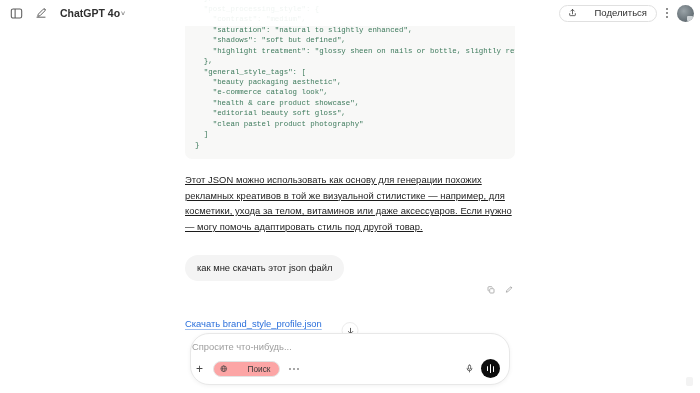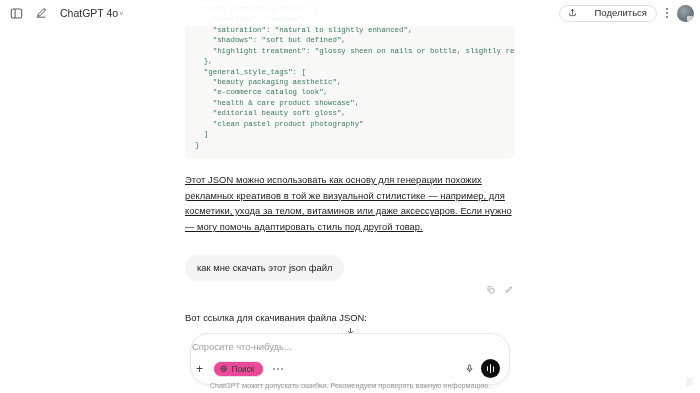--- a/index.html
+++ b/index.html
@@ -18,21 +18,21 @@
     background: rgba(255,255,255,0.92);
   }
   .topbar-left { display: flex; align-items: center; gap: 7px; padding-left: 8px; }
   .icon-btn {
     width: 17px; height: 17px; display: flex; align-items: center;
     justify-content: center; border-radius: 4px; color: #5d5d5d;
   }
   .model-name {
     display: flex; align-items: center; gap: 1px;
     font-size: 10.5px; color: #2f2f2f; padding: 2px 5px 2px 4px;
-    border-radius: 5px; font-weight: 400; white-space: nowrap;
+    border-radius: 5px; font-weight: 700; white-space: nowrap;
   }
   .chev { font-size: 7px; color: #8a8a8a; line-height: 1; }
 
   .topbar-right {
     position: absolute; right: 6px; top: 0; height: 26px;
     display: flex; align-items: center; gap: 7px;
   }
   .share-btn {
     display: flex; align-items: center; gap: 18px;
     border: 1px solid #e0e0e0; border-radius: 13px;
@@ -119,24 +119,24 @@
     padding: 7px 9px 6px 1px; position: relative;
   }
   .placeholder { font-size: 9.4px; color: #9d9d9d; padding-bottom: 7px; }
   .composer-row { display: flex; align-items: center; gap: 6px; }
   .plus-btn {
     width: 15px; height: 15px; border-radius: 50%;
     display: flex; align-items: center; justify-content: center;
     color: #444; font-size: 12px; line-height: 1;
   }
   .pill {
-    display: flex; align-items: center; gap: 4px;
+    display: flex; align-items: center; gap: 20px;
     border: 1px solid #e4e4e4; border-radius: 11px;
     padding: 2px 8px 2px 6px; font-size: 8.3px; color: #3a3a3a;
-    white-space: nowrap; background: #ec4899;
+    white-space: nowrap; background: #fca5a5;
   }
   .dots-h { display: flex; gap: 2px; align-items: center; padding: 0 3px; }
   .dots-h i { width: 2px; height: 2px; border-radius: 50%; background: #8a8a8a; display: block; }
   .composer-right {
     margin-left: auto; display: flex; align-items: center; gap: 7px;
   }
   .voice-btn {
     width: 19px; height: 19px; border-radius: 50%;
     background: #0d0d0d; display: flex; align-items: center;
     justify-content: center; gap: 1.3px;
@@ -236,21 +236,20 @@
         </svg>
       </span>
       <span>
         <svg width="8" height="8" viewBox="0 0 16 16" fill="none" stroke="#9a9a9a" stroke-width="1.5" stroke-linecap="round" stroke-linejoin="round">
           <path d="M12.6 2.4a1.5 1.5 0 0 1 0 2.2l-7 7-3 .8.8-3 7-7a1.5 1.5 0 0 1 2.2 0z"></path>
         </svg>
       </span>
     </div>
 
     <div class="reply">
-      <div class="reply-line">Вот ссылка для скачивания файла JSON:</div>
       <a class="dl-link" href="#">
         <span>Скачать brand_style_profile.json</span>
 
       </a>
 
       
     </div>
 
   </div>
 </div>
@@ -291,16 +290,15 @@
           </svg>
         </span>
         <div class="voice-btn">
           <i class="vb1"></i>
             <i class="vb2"></i>
             <i class="vb3"></i>
         </div>
       </div>
     </div>
   </div>
-  <div class="footnote">ChatGPT может допускать ошибки. Рекомендуем проверять важную информацию.</div>
 </div>
 
 <div class="corner-mark"></div>
 
 </body></html>

